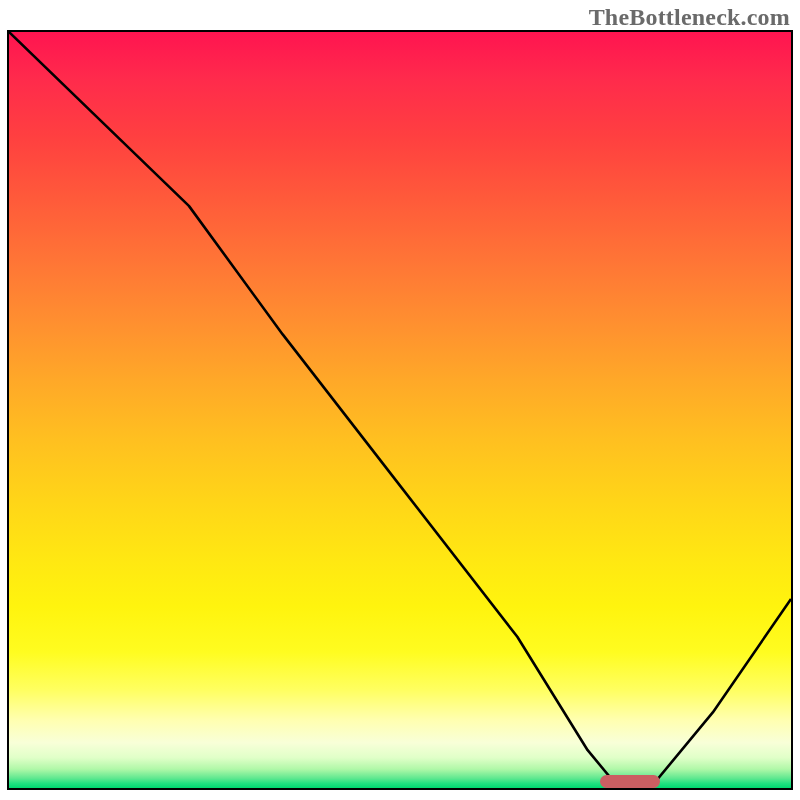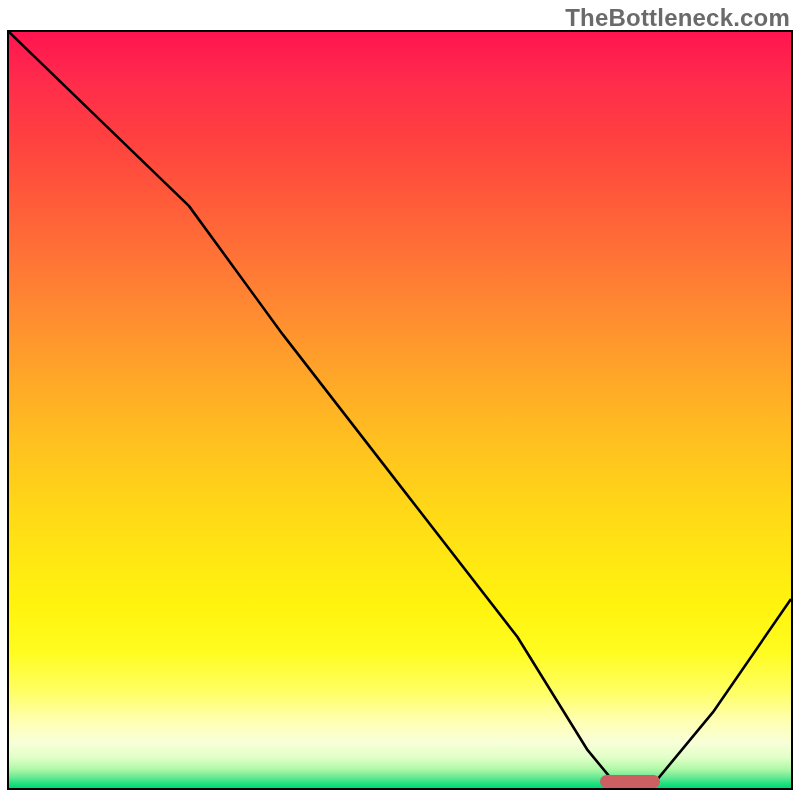--- a/index.html
+++ b/index.html
@@ -8,21 +8,21 @@
   .frame {
     position: relative;
     width: 800px;
     height: 800px;
   }
 
   .watermark {
     position: absolute;
     top: 4px;
     right: 10px;
-    font-family: Liberation Sans, sans-serif;
+    font-family: Liberation Serif, serif;
     font-size: 24px;
     font-weight: 600;
     color: #6a6a6a;
     letter-spacing: 0.2px;
     user-select: none;
   }
 
   .plot {
     position: absolute;
     left: 7px;

